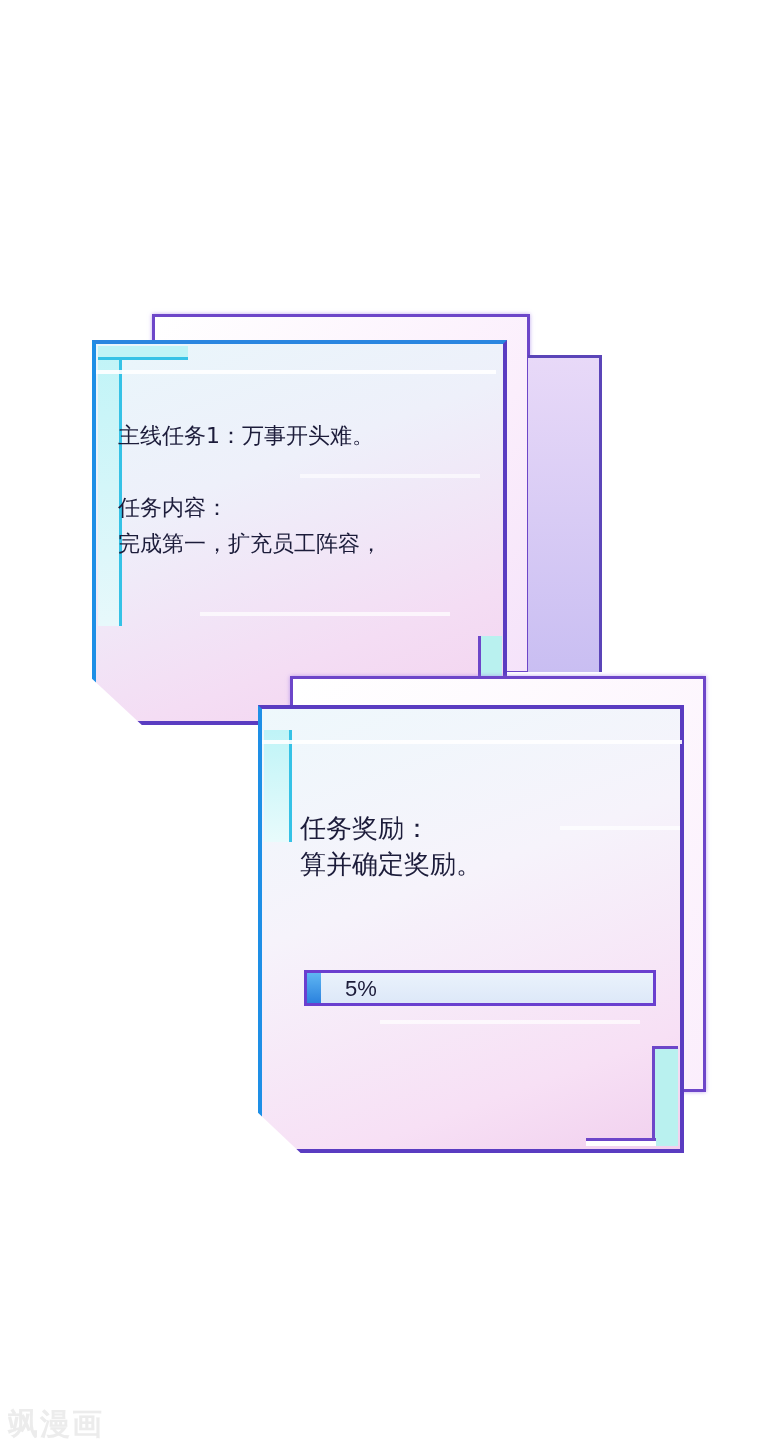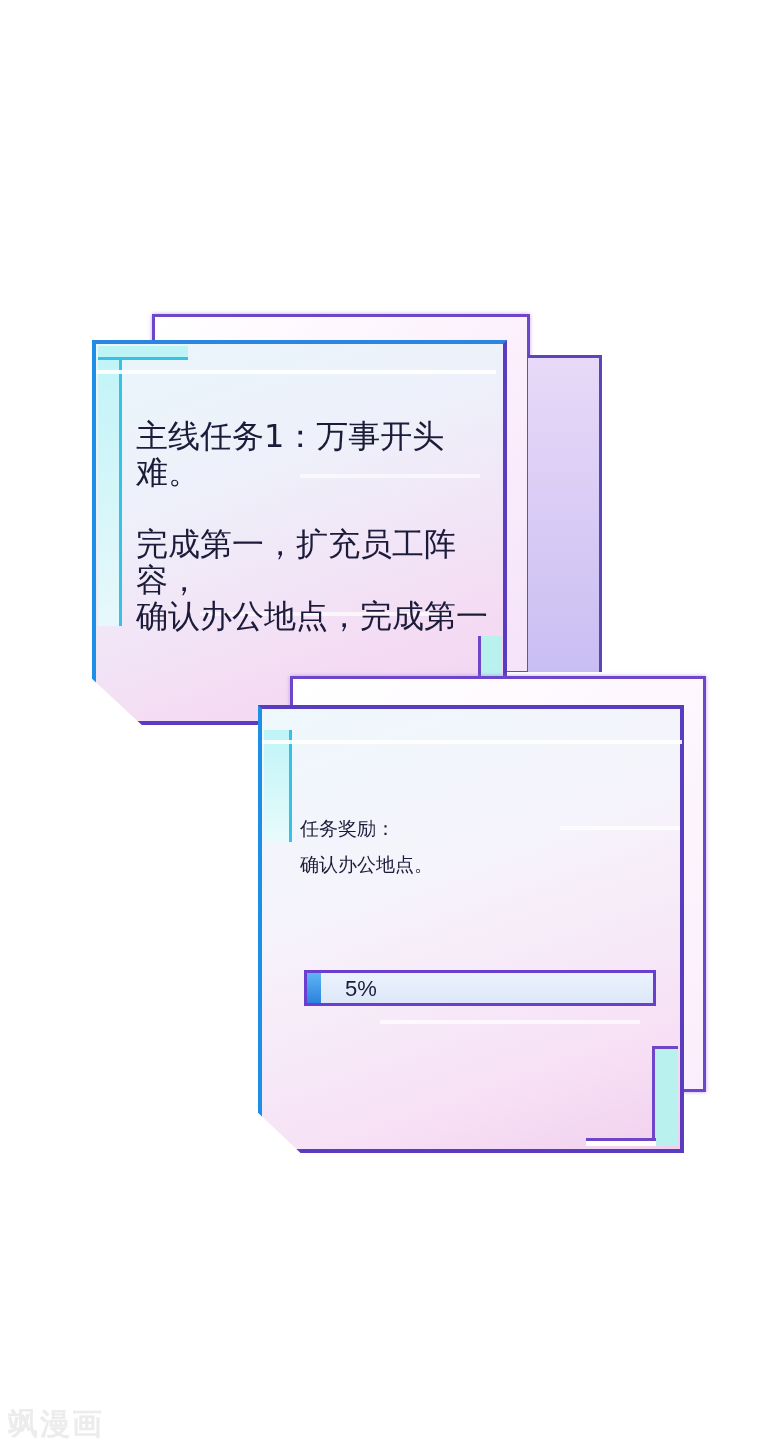--- a/index.html
+++ b/index.html
@@ -20,35 +20,35 @@
   .p1-main { left:92px; top:340px; width:415px; height:385px;
              background:linear-gradient(160deg,#e9f6fb 0%,#eef0fa 35%,#f4ddf4 75%,#f3d3ef 100%);
              border:4px solid #5a3cc1; border-left-color:#1e8fe6; border-top-color:#2a86e0;
              clip-path:polygon(0 0,100% 0,100% 100%,12% 100%,0 88%); }
   .p1-corner-tl { left:98px; top:346px; width:90px; height:14px; background:#bff4f6; border-bottom:3px solid #35c2e6; }
   .p1-corner-tl2 { left:98px; top:346px; width:24px; height:280px; background:linear-gradient(180deg,#c0f4f7,#e7f8fb); border-right:3px solid #35c2e6; }
   .p1-corner-br { left:478px; top:636px; width:24px; height:84px; background:#b9f1ef; border-left:3px solid #6d46c9; }
   .p1-corner-br2 { left:412px; top:712px; width:90px; height:8px; background:#fff; border-top:3px solid #6d46c9; }
   .glint { height:4px; background:#ffffff; opacity:.9; }
 
-  .p1-text { left:136px; top:418px; width:370px; font-size:32px; line-height:36px; color:#1c1c3a; }
+  .p1-text { left:118px; top:418px; width:370px; font-size:22px; line-height:36px; color:#1c1c3a; }
   .p1-text .gap { height:36px; }
 
   
   .p2-back1 { left:290px; top:676px; width:416px; height:416px; border:3px solid #6d46c9;
               background:linear-gradient(135deg,#ffffff,#fbeefc); box-shadow:0 0 4px rgba(150,110,230,.6); }
   .p2-main { left:258px; top:705px; width:426px; height:448px;
              background:linear-gradient(160deg,#eef8fc 0%,#f6f3fb 40%,#f7e0f5 80%,#f1d0ee 100%);
              border:4px solid #5a3cc1; border-left-color:#1e8fe6;
              clip-path:polygon(0 0,100% 0,100% 100%,10% 100%,0 91%); }
   .p2-corner-tl { left:264px; top:730px; width:28px; height:112px; background:linear-gradient(180deg,#bff4f7,#e8fbfc); border-right:3px solid #35c2e6; }
   .p2-corner-br { left:652px; top:1046px; width:26px; height:100px; background:#b9f1ef; border-left:3px solid #6d46c9; border-top:3px solid #6d46c9; }
   .p2-corner-br2 { left:586px; top:1138px; width:70px; height:8px; background:#fff; border-top:3px solid #6d46c9; }
 
-  .p2-text { left:300px; top:810px; width:360px; font-size:19px; line-height:36px; color:#1c1c3a; }
+  .p2-text { left:300px; top:810px; width:360px; font-size:26px; line-height:36px; color:#1c1c3a; }
 
   .progress { left:304px; top:970px; width:352px; height:36px; border:3px solid #6a3fcf;
               background:linear-gradient(180deg,#eaf2fc,#dde8f8); }
   .progress-fill { position:absolute; left:0; top:0; bottom:0; width:14px; background:linear-gradient(180deg,#5fb6f2,#2b82de); }
   .progress-label { position:absolute; left:38px; top:3px; font-size:22px; color:#1c1c3a; font-family:"Liberation Sans", sans-serif; }
 
   .watermark { left:8px; top:1404px; font-size:30px; color:#ececec; letter-spacing:2px; font-weight:bold; }
 </style>
 </head>
 <body>
@@ -63,36 +63,36 @@
 <div class="abs p1-corner-tl"></div>
 <div class="abs glint" style="left:96px;top:370px;width:400px;"></div>
 <div class="abs glint" style="left:300px;top:474px;width:180px;opacity:.6;"></div>
 <div class="abs glint" style="left:200px;top:612px;width:250px;opacity:.7;"></div>
 <div class="abs p1-corner-br"></div>
 <div class="abs p1-corner-br2"></div>
 
 <div class="abs p1-text">
   <div>主线任务1：万事开头难。</div>
   <div class="gap"></div>
+  <div>任务内容：</div>
   <div>完成第一，扩充员工阵容，</div>
-  <div>确认办公地点，完成第一</div>
 </div>
 
 <div class="abs p2-back1"></div>
 <div class="abs p2-main"></div>
 <div class="abs p2-corner-tl"></div>
 <div class="abs glint" style="left:262px;top:740px;width:420px;"></div>
 <div class="abs glint" style="left:560px;top:826px;width:120px;opacity:.7;"></div>
 <div class="abs glint" style="left:380px;top:1020px;width:260px;opacity:.7;"></div>
 <div class="abs p2-corner-br"></div>
 <div class="abs p2-corner-br2"></div>
 
 <div class="abs p2-text">
   <div>任务奖励：</div>
-  <div>确认办公地点。</div>
+  <div>算并确定奖励。</div>
 </div>
 
 <div class="abs progress">
   <div class="progress-fill"></div>
   <span class="progress-label">5%</span>
 </div>
 
 <div class="abs watermark">飒漫画</div>
 
 </body></html>

